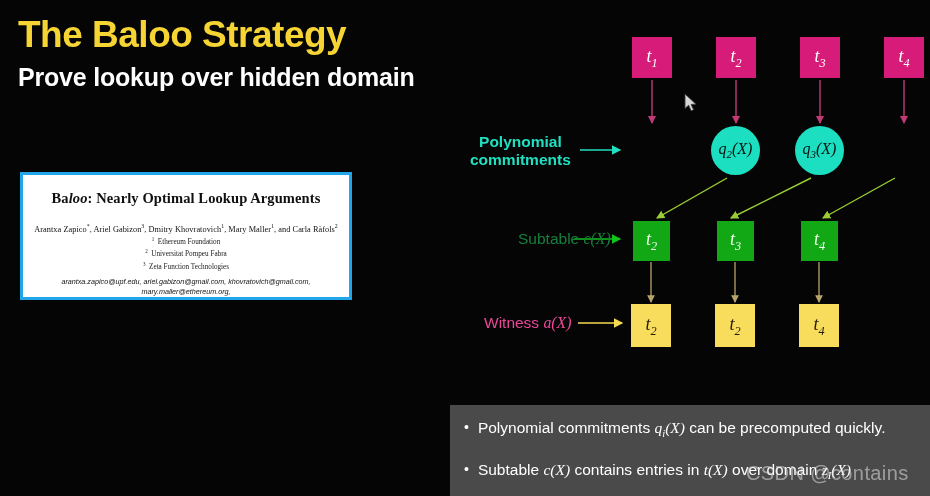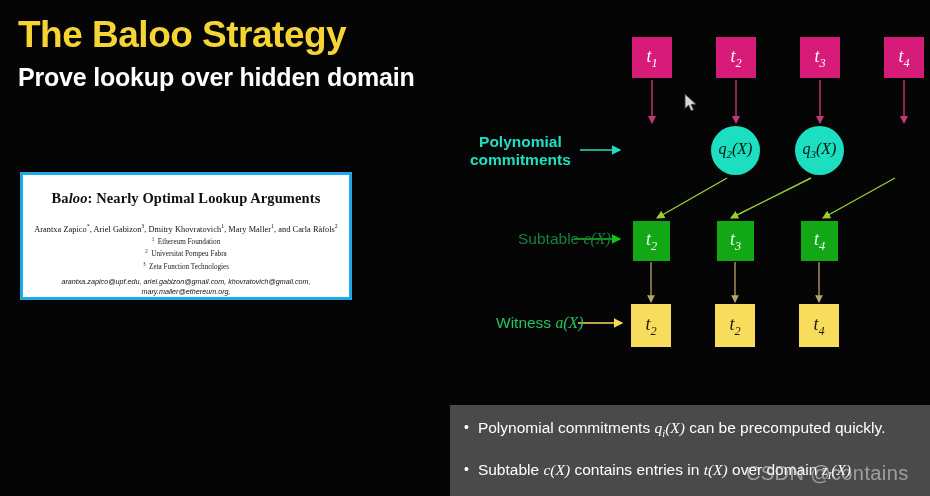--- a/index.html
+++ b/index.html
@@ -133,21 +133,21 @@
     line-height: 1.18;
     white-space: nowrap;
   }
   .row-label .math {
     font-family: "Liberation Serif", serif;
     font-style: italic;
     font-size: 1.02em;
   }
   #label-poly { color: #1FE0C0; left: 470px; top: 133px; text-align: center; font-weight: bold; }
   #label-subtable { color: #15803d; left: 494px; top: 230px; margin-left: 24px; }
-  #label-witness { color: #22c55e; left: 496px; top: 314px; }
+  #label-witness { color: #ec4899; left: 484px; top: 314px; }
 
   
   #caption {
     position: absolute;
     left: 450px;
     top: 405px;
     width: 480px;
     height: 91px;
     background: #4A4A4A;
     box-sizing: border-box;

